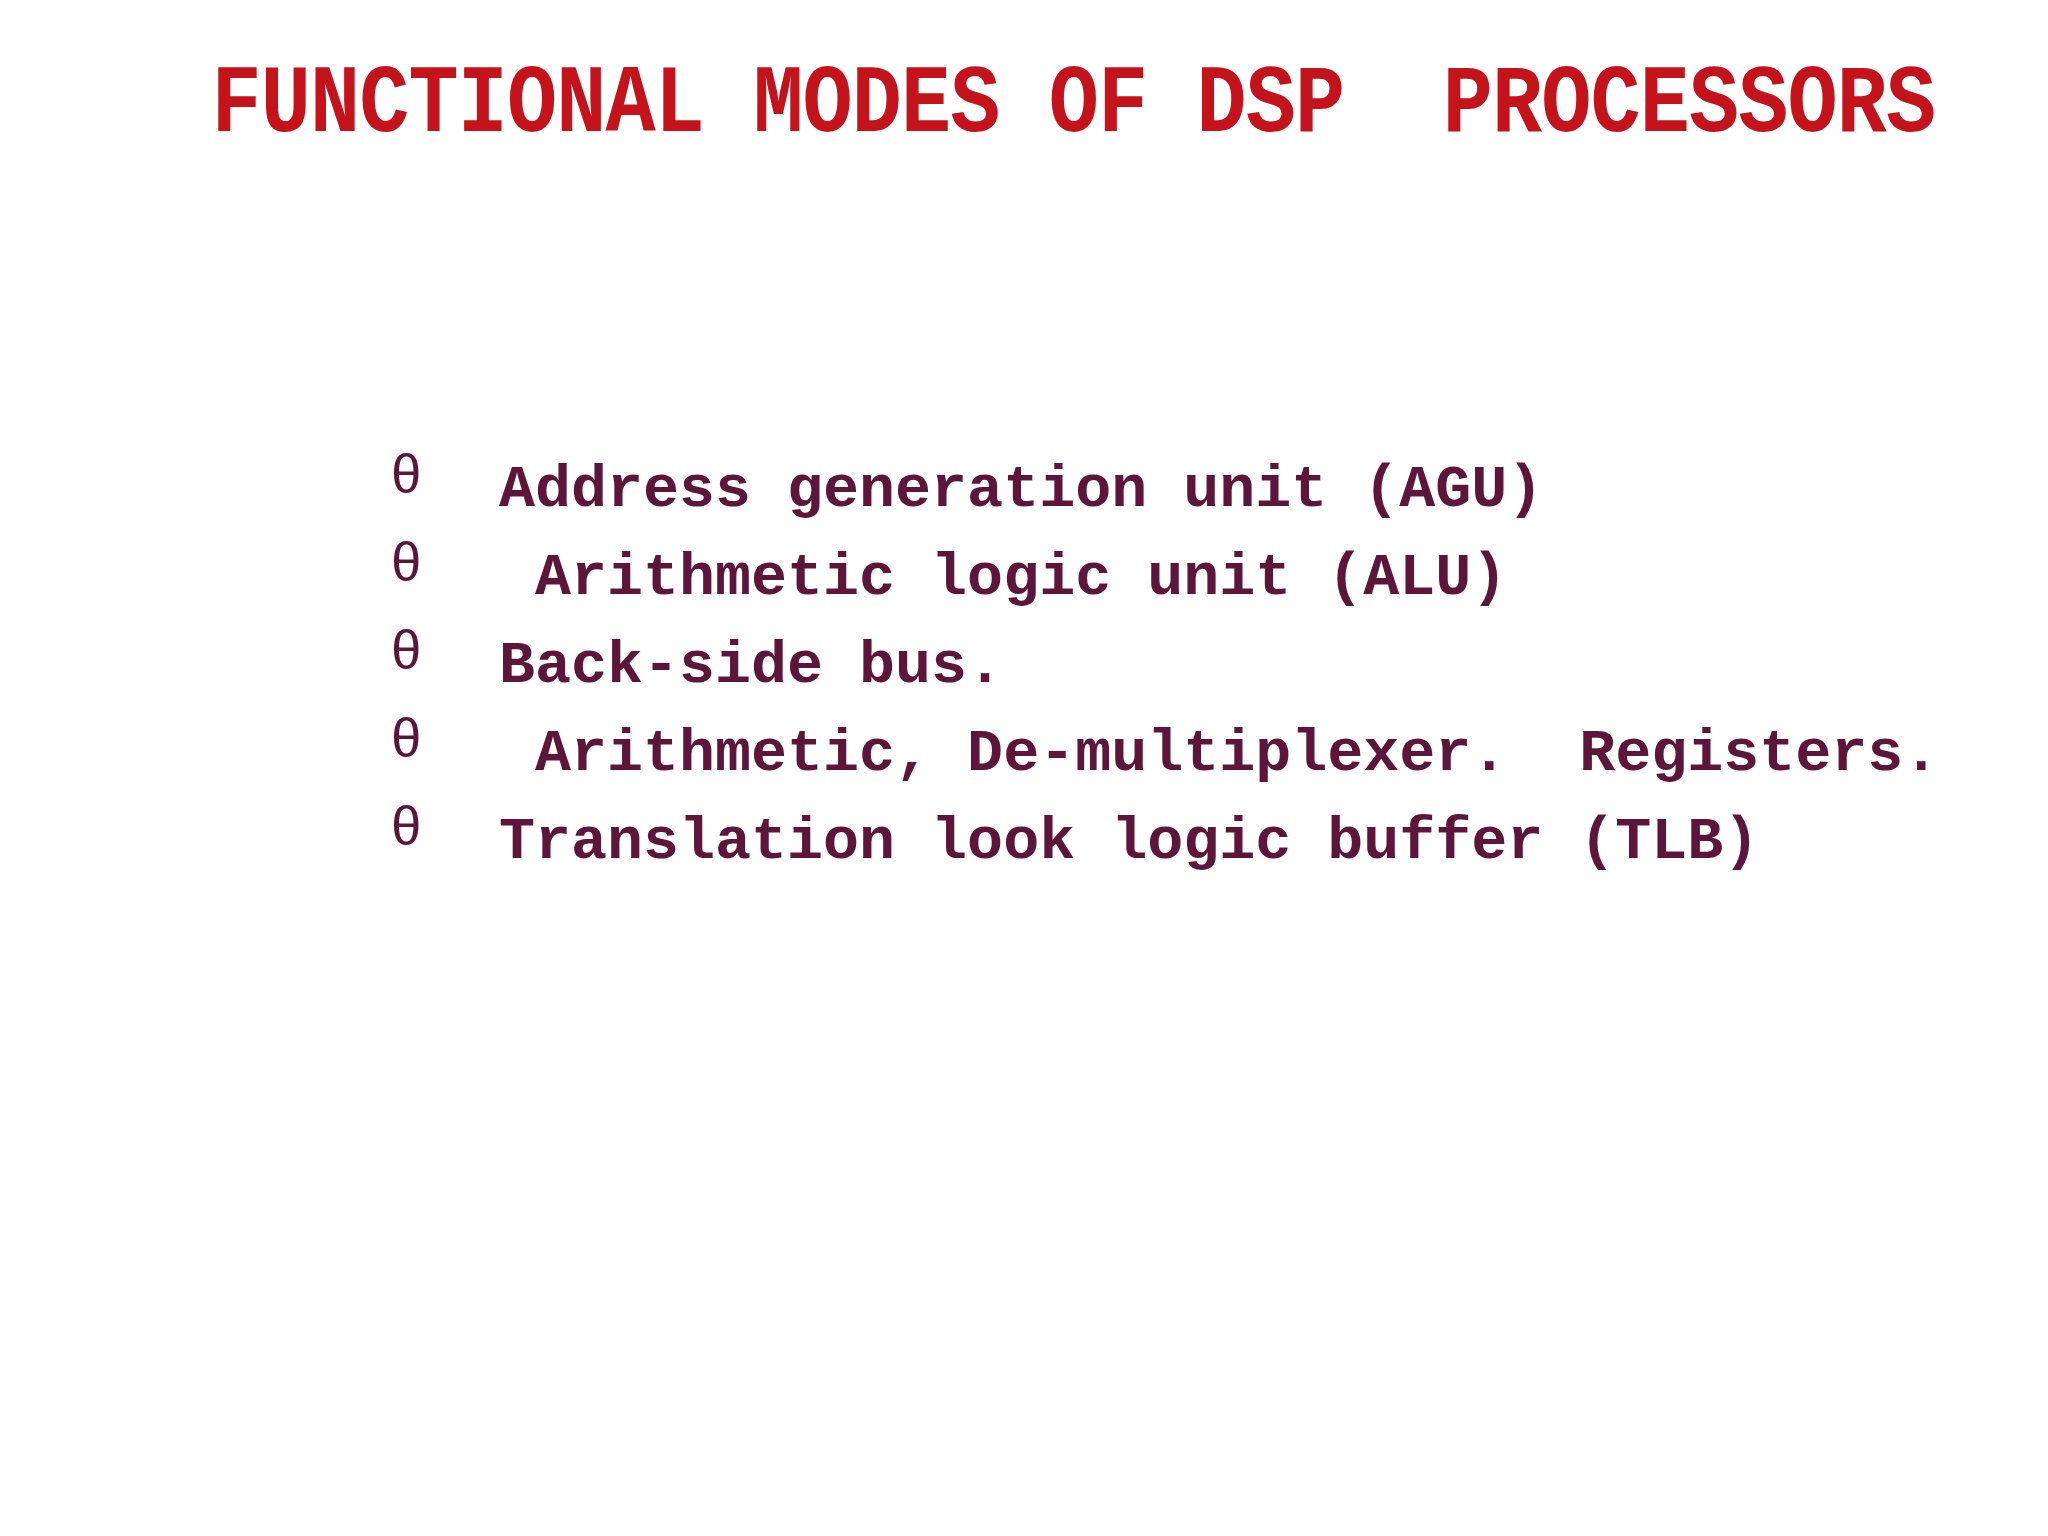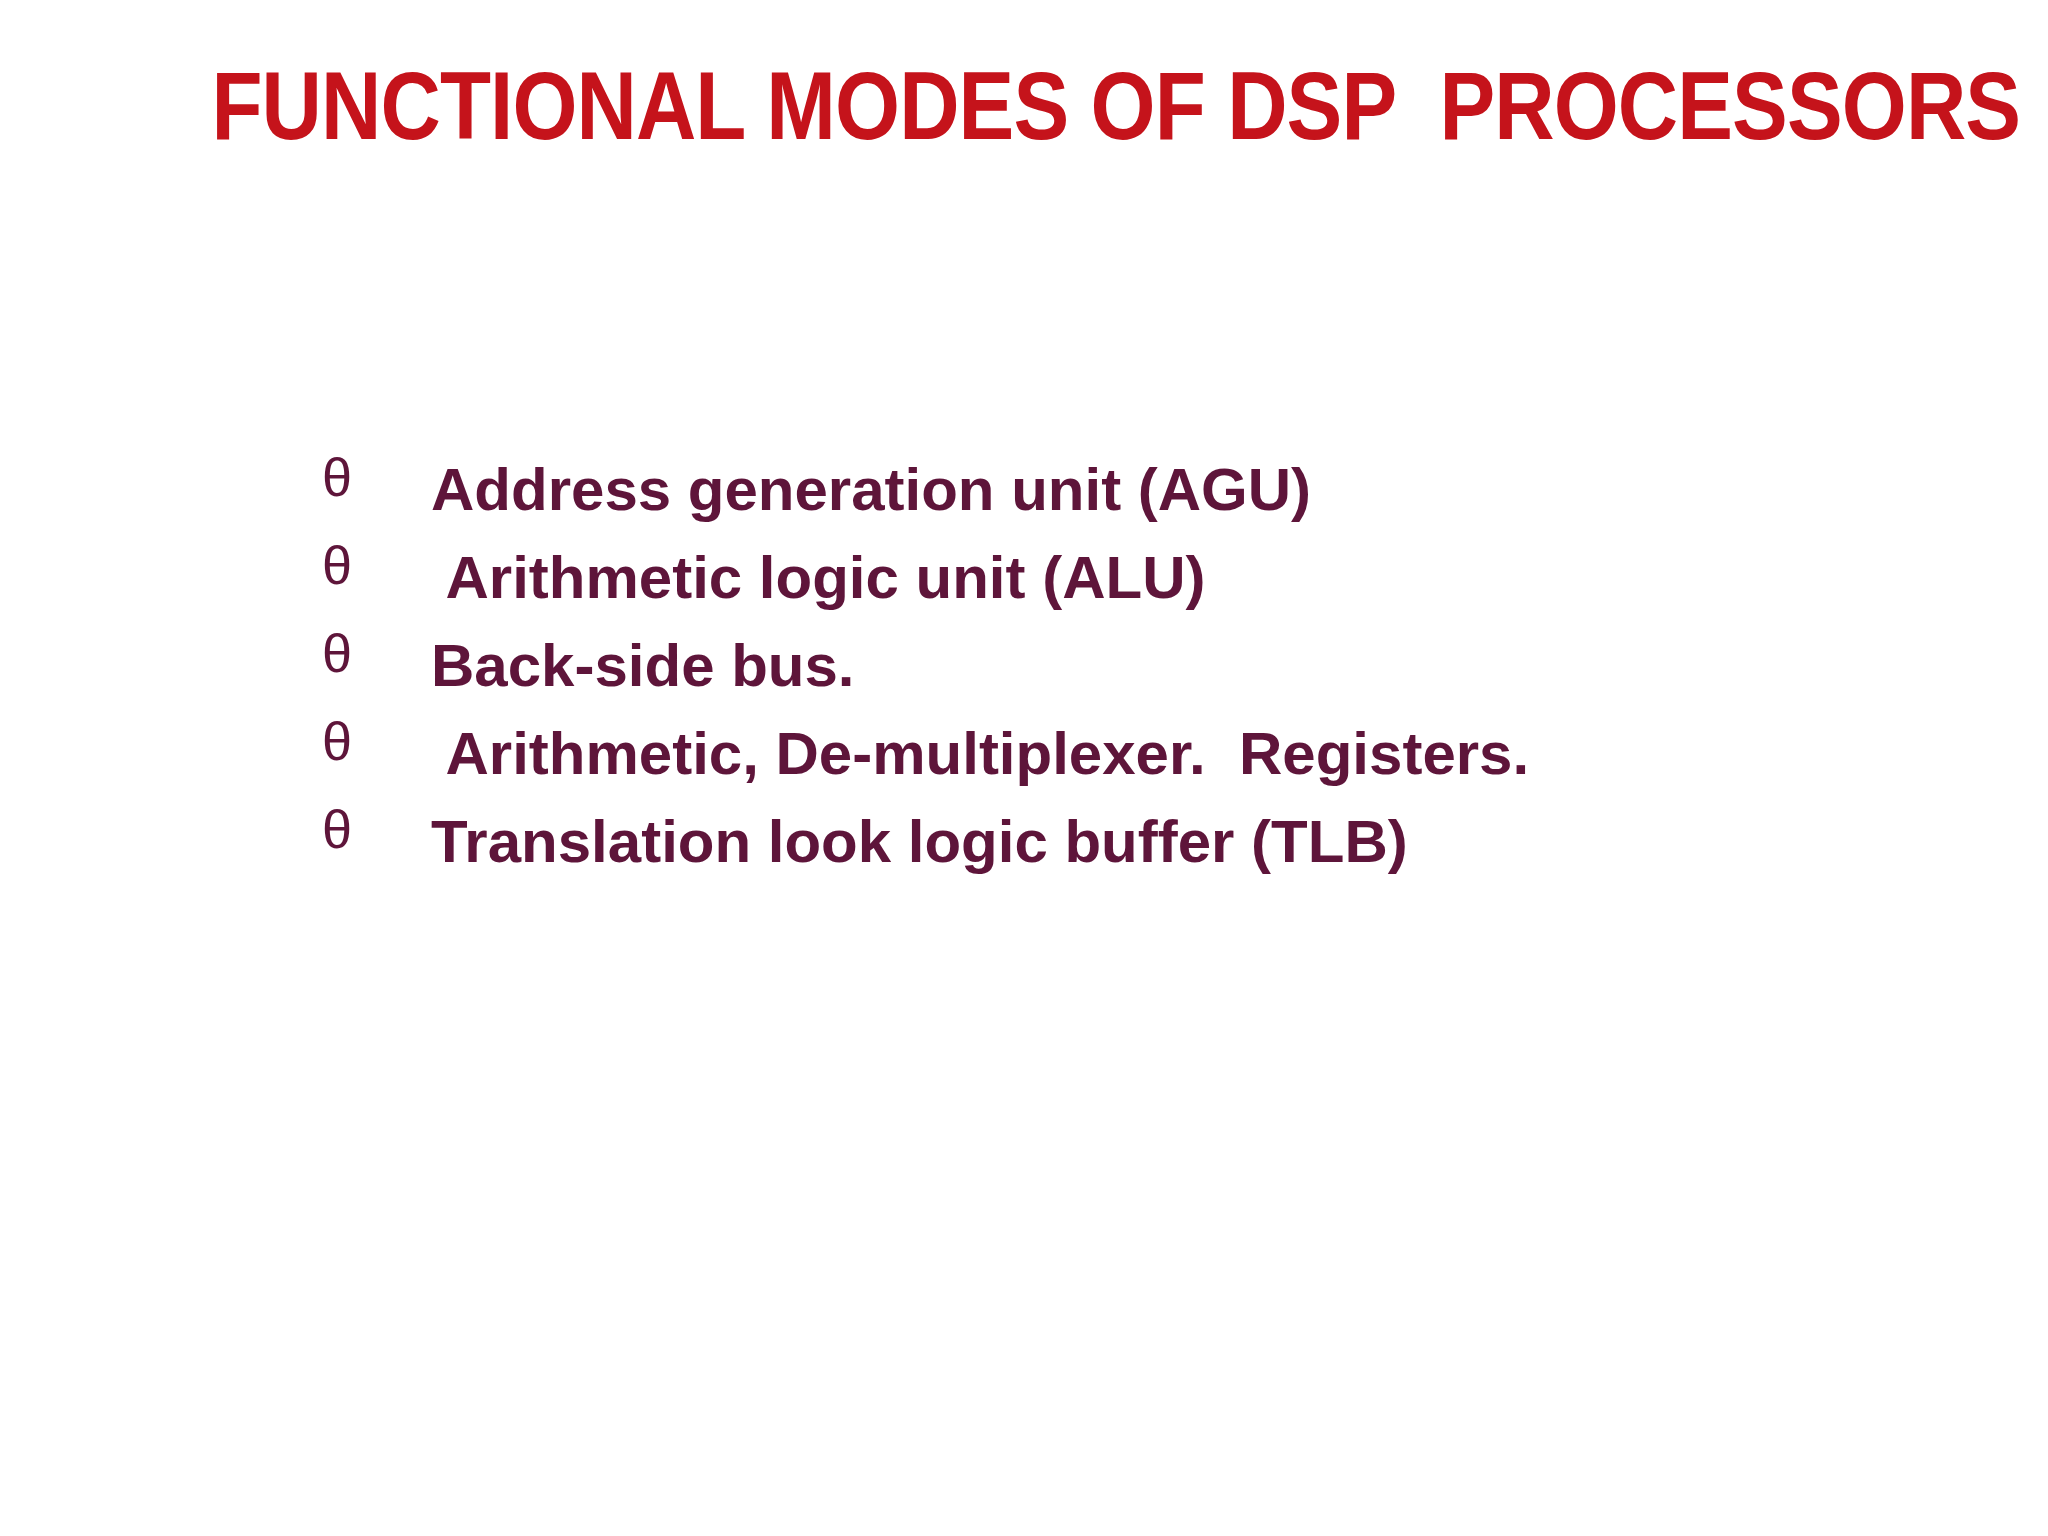--- a/index.html
+++ b/index.html
@@ -6,21 +6,21 @@
     margin: 0;
     padding: 0;
     background: #ffffff;
   }
   .slide {
     position: relative;
     width: 2048px;
     height: 1536px;
     background: #ffffff;
     overflow: hidden;
-    font-family: Liberation Sans, sans-serif;
+    font-family: Liberation Mono, monospace;
   }
   .slide-title {
     position: absolute;
     top: 58px;
     left: 0;
     width: 2048px;
     padding-left: 90px;
     box-sizing: border-box;
     text-align: center;
     font-size: 96px;
@@ -39,21 +39,20 @@
     width: 2048px;
   }
   .bullet-item {
     height: 88px;
     line-height: 88px;
     padding-left: 174px;
     white-space: pre;
     font-size: 60px;
     font-weight: bold;
     color: #5E153A;
-    margin-left: 48px;
   }
   .bullet-glyph {
     display: inline-block;
     width: 109px;
     font-size: 54px;
     font-weight: normal;
     position: relative;
     top: -14px;
     color: #5E153A;
   }

